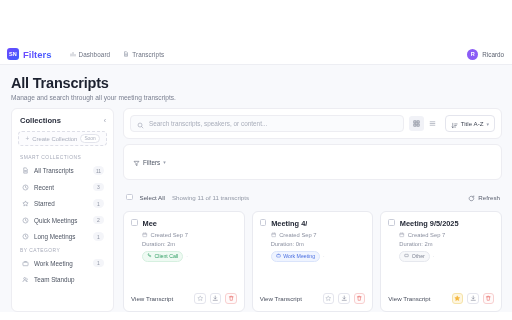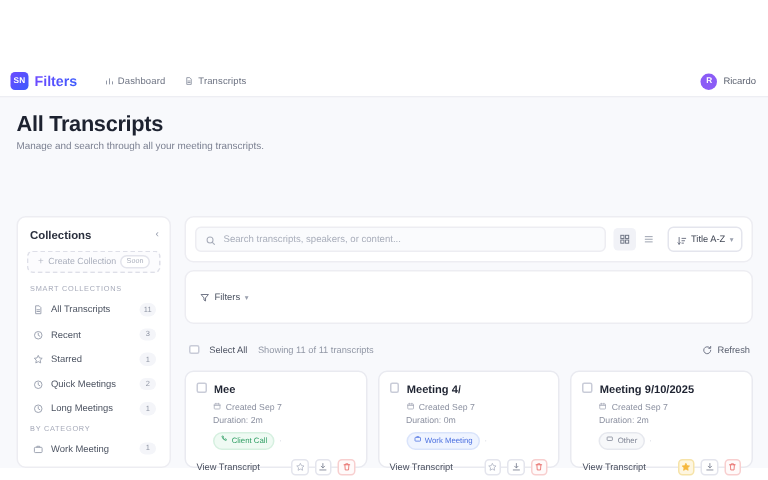--- a/index.html
+++ b/index.html
@@ -55,21 +55,21 @@
     display: flex; align-items: center; justify-content: center;
   }
   .user-name { font-size: 6.3px; color: #5c6270; }
 
   
   .page-head { padding: 10px 10px 7px 11px; flex: 0 0 auto; }
   .page-title { font-size: 14.5px; font-weight: bold; color: #1d2230; letter-spacing: -.2px; }
   .page-sub { font-size: 6.6px; color: #7b8091; margin-top: 3px; }
 
   
-  .body { display: flex; gap: 9px; padding: 0 10px 0 11px; flex: 1 1 auto; min-height: 0; margin-top: 36px; }
+  .body { display: flex; gap: 9px; padding: 0 10px 0 11px; flex: 1 1 auto; min-height: 0; }
 
   
   .sidebar {
     width: 103px; flex: 0 0 103px;
     background: #ffffff; border: 1px solid #ededf2;
     border-radius: 6px; padding: 7px 6px 0 6px;
     overflow: hidden;
   }
   .sb-head { display: flex; align-items: center; justify-content: space-between; padding: 0 1px 6px 2px; }
   .sb-title { font-size: 7.6px; font-weight: bold; color: #2a2f3d; }
@@ -502,21 +502,21 @@
               <svg width="6.5" height="6.5" viewBox="0 0 12 12" fill="none" stroke="currentColor" stroke-width="1.1">
                   <path d="M2.5 3.4h7M4.6 3.4V2.2h2.8v1.2M3.5 3.4l.5 6.4h4l.5-6.4" stroke-linejoin="round" stroke-linecap="round"></path>
                 </svg>
             </span>
           </div>
         </div>
 
         <div class="card">
           <div class="card-head">
             <div class="chk"></div>
-            <div class="card-title">Meeting 9/10/2025</div>
+            <div class="card-title">Meeting 9/5/2025</div>
           </div>
           <div class="card-meta">
             <div class="meta-line">
               <span>
                 <svg width="5.5" height="5.5" viewBox="0 0 12 12" fill="none" stroke="#a3a8b6" stroke-width="1.1">
                     <rect x="1.8" y="2.8" width="8.4" height="7.4" rx="1"></rect>
                     <path d="M1.8 5h8.4M4.2 1.8v1.6M7.8 1.8v1.6" stroke-linecap="round"></path>
                   </svg>
               </span>
               <span>Created Sep 7</span>

